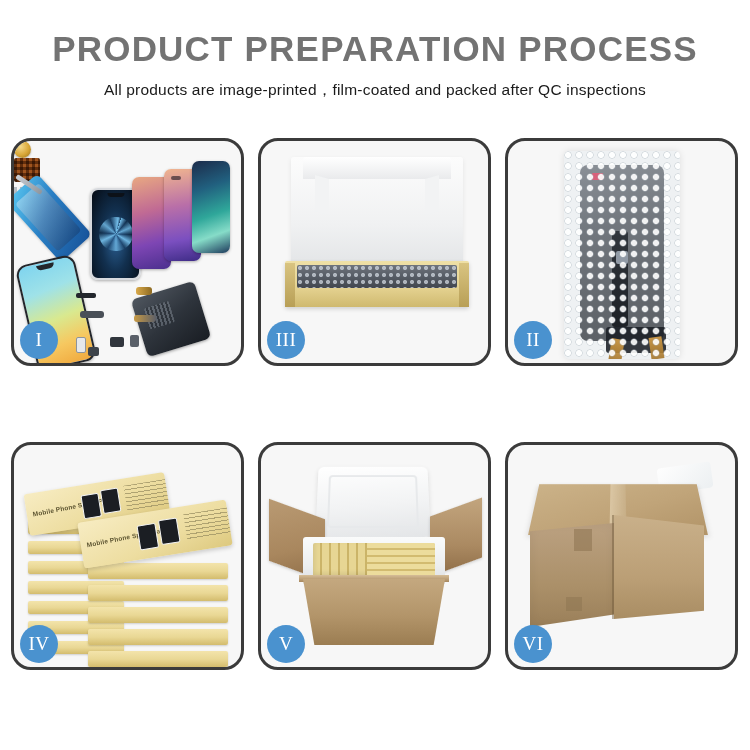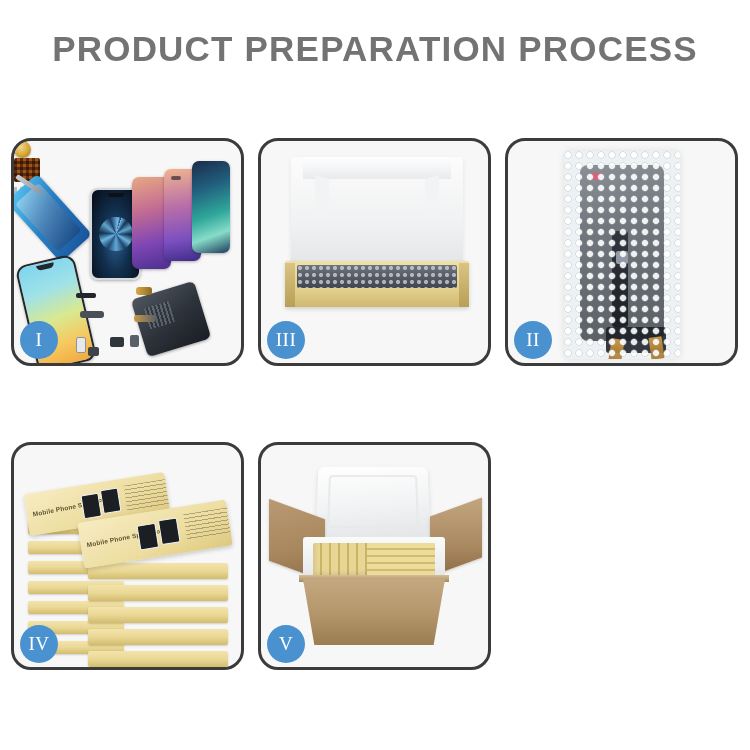--- a/index.html
+++ b/index.html
@@ -553,20 +553,21 @@
     background: linear-gradient(140deg, rgba(255,255,255,.85), rgba(225,232,236,.5));
     border-radius: 4px;
     transform: rotate(-8deg);
   }
 </style>
 </head>
 <body>
 
 <div class="header">
   <h1 class="page-title">PRODUCT PREPARATION PROCESS</h1>
+  <p class="page-subtitle">All products are image-printed，film-coated and packed after QC inspections</p>
 </div>
 
 <div class="grid">
 
   <div class="panel">
     <div class="panel-stage">
       <div class="phone p1-back-blue"></div>
       <div class="phone p1-screen-dark"></div>
       <div class="phone p1-screen-purple"></div>
       <div class="phone p1-screen-violet"></div>
@@ -662,14 +663,26 @@
       <div class="p5-flapR"></div>
       <div class="p5-foamtray"></div>
       <div class="p5-yellowrow"></div>
       <div class="p5-yellowrow-b"></div>
       <div class="p5-rim"></div>
       <div class="p5-front"></div>
     </div>
     <div class="badge">V</div>
   </div>
 
+  <div class="panel">
+    <div class="panel-stage">
+      <div class="p6-wrap"></div>
+      <div class="p6-top"></div>
+      <div class="p6-left"></div>
+      <div class="p6-right"></div>
+      <div class="p6-seam"></div>
+      <div class="p6-tab1"></div>
+      <div class="p6-tab2"></div>
+    </div>
+    <div class="badge">VI</div>
+  </div>
 
 </div>
 
 </body></html>

